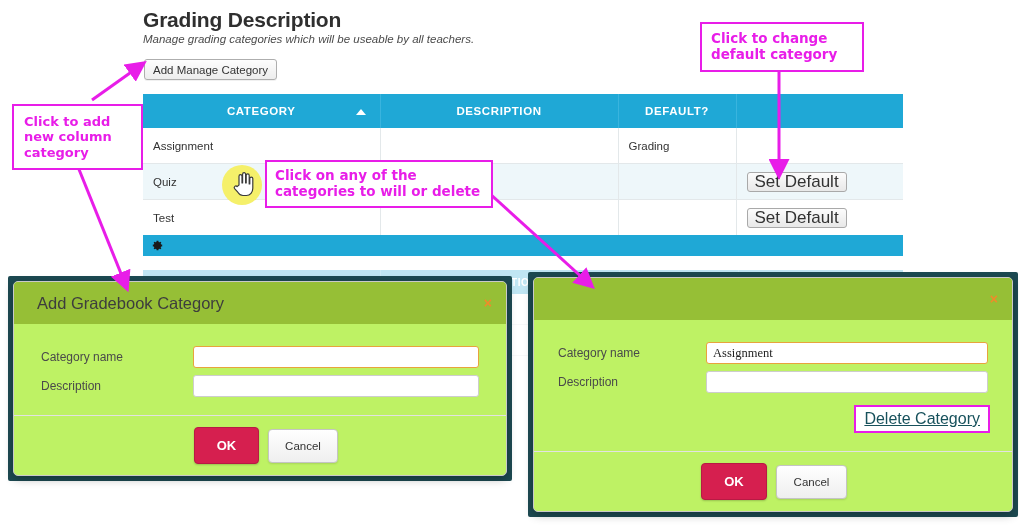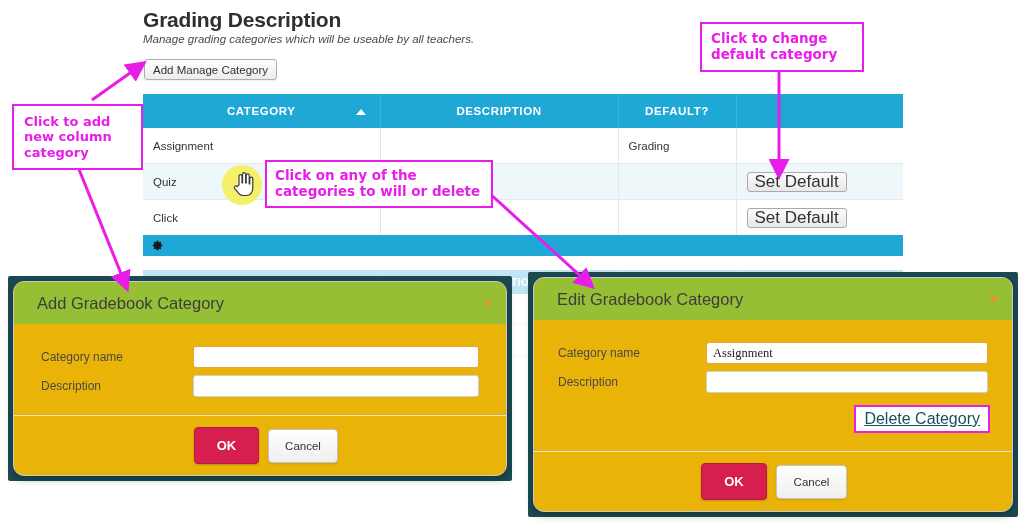--- a/index.html
+++ b/index.html
@@ -89,21 +89,21 @@
   #ghost-table .g-c4{flex:1;}
   #ghost-table .g-row{height:30px;border-bottom:1px solid #e3e8ea;
     display:flex;align-items:center;font-size:10px;color:#555;
     padding-left:8px;background:#fff;}
 
   
   .dialog-frame{
     background:#1d4a52;padding:5px;border-radius:2px;
   }
   .dialog{
-    background:#eab308;border-radius:11px;overflow:hidden;
+    background:#bef264;border-radius:5px;overflow:hidden;
     box-shadow:0 3px 10px rgba(0,0,0,.30);
     border:1px solid #c9c9c9;
   }
   .dialog-header{
     background:#96bf36;position:relative;display:flex;align-items:center;
   }
   .dialog-title{
     color:#3d3d3d;font-size:16.5px;padding-left:23px;
   }
   .dialog-close{
@@ -200,21 +200,21 @@
     </tr>
     <tr class="row-hover">
       <td>Quiz</td>
       <td></td>
       <td></td>
       <td>
         <span class="set-default-button">Set Default</span>
       </td>
     </tr>
     <tr>
-      <td>Click</td>
+      <td>Test</td>
       <td></td>
       <td></td>
       <td>
         <span class="set-default-button">Set Default</span>
       </td>
     </tr>
   </tbody>
 </table>
 
 <div class="abs" id="table-footer">
@@ -254,21 +254,20 @@
     <div class="dialog-footer" style="height:59px;padding-left:180px;">
       <div class="btn-ok" style="width:63px;height:35px;">OK</div>
       <div class="btn-cancel" style="width:68px;height:32px;margin-left:9px;">Cancel</div>
     </div>
   </div>
 </div>
 
 <div class="abs dialog-frame" style="left:528px;top:272px;width:480px;">
   <div class="dialog">
     <div class="dialog-header" style="height:42px;">
-      <span class="dialog-title">Edit Gradebook Category</span>
       <span class="dialog-close">×</span>
     </div>
     <div class="dialog-body" style="padding-top:20px;padding-bottom:10px;">
       <div class="form-row" style="margin-bottom:7px;">
         <span class="form-label" style="width:148px;">Category name</span>
         <input class="text-input focused" style="width: 282px;" value="Assignment">
       </div>
       <div class="form-row">
         <span class="form-label" style="width:148px;">Description</span>
         <input class="text-input" style="width: 282px;" value="">

